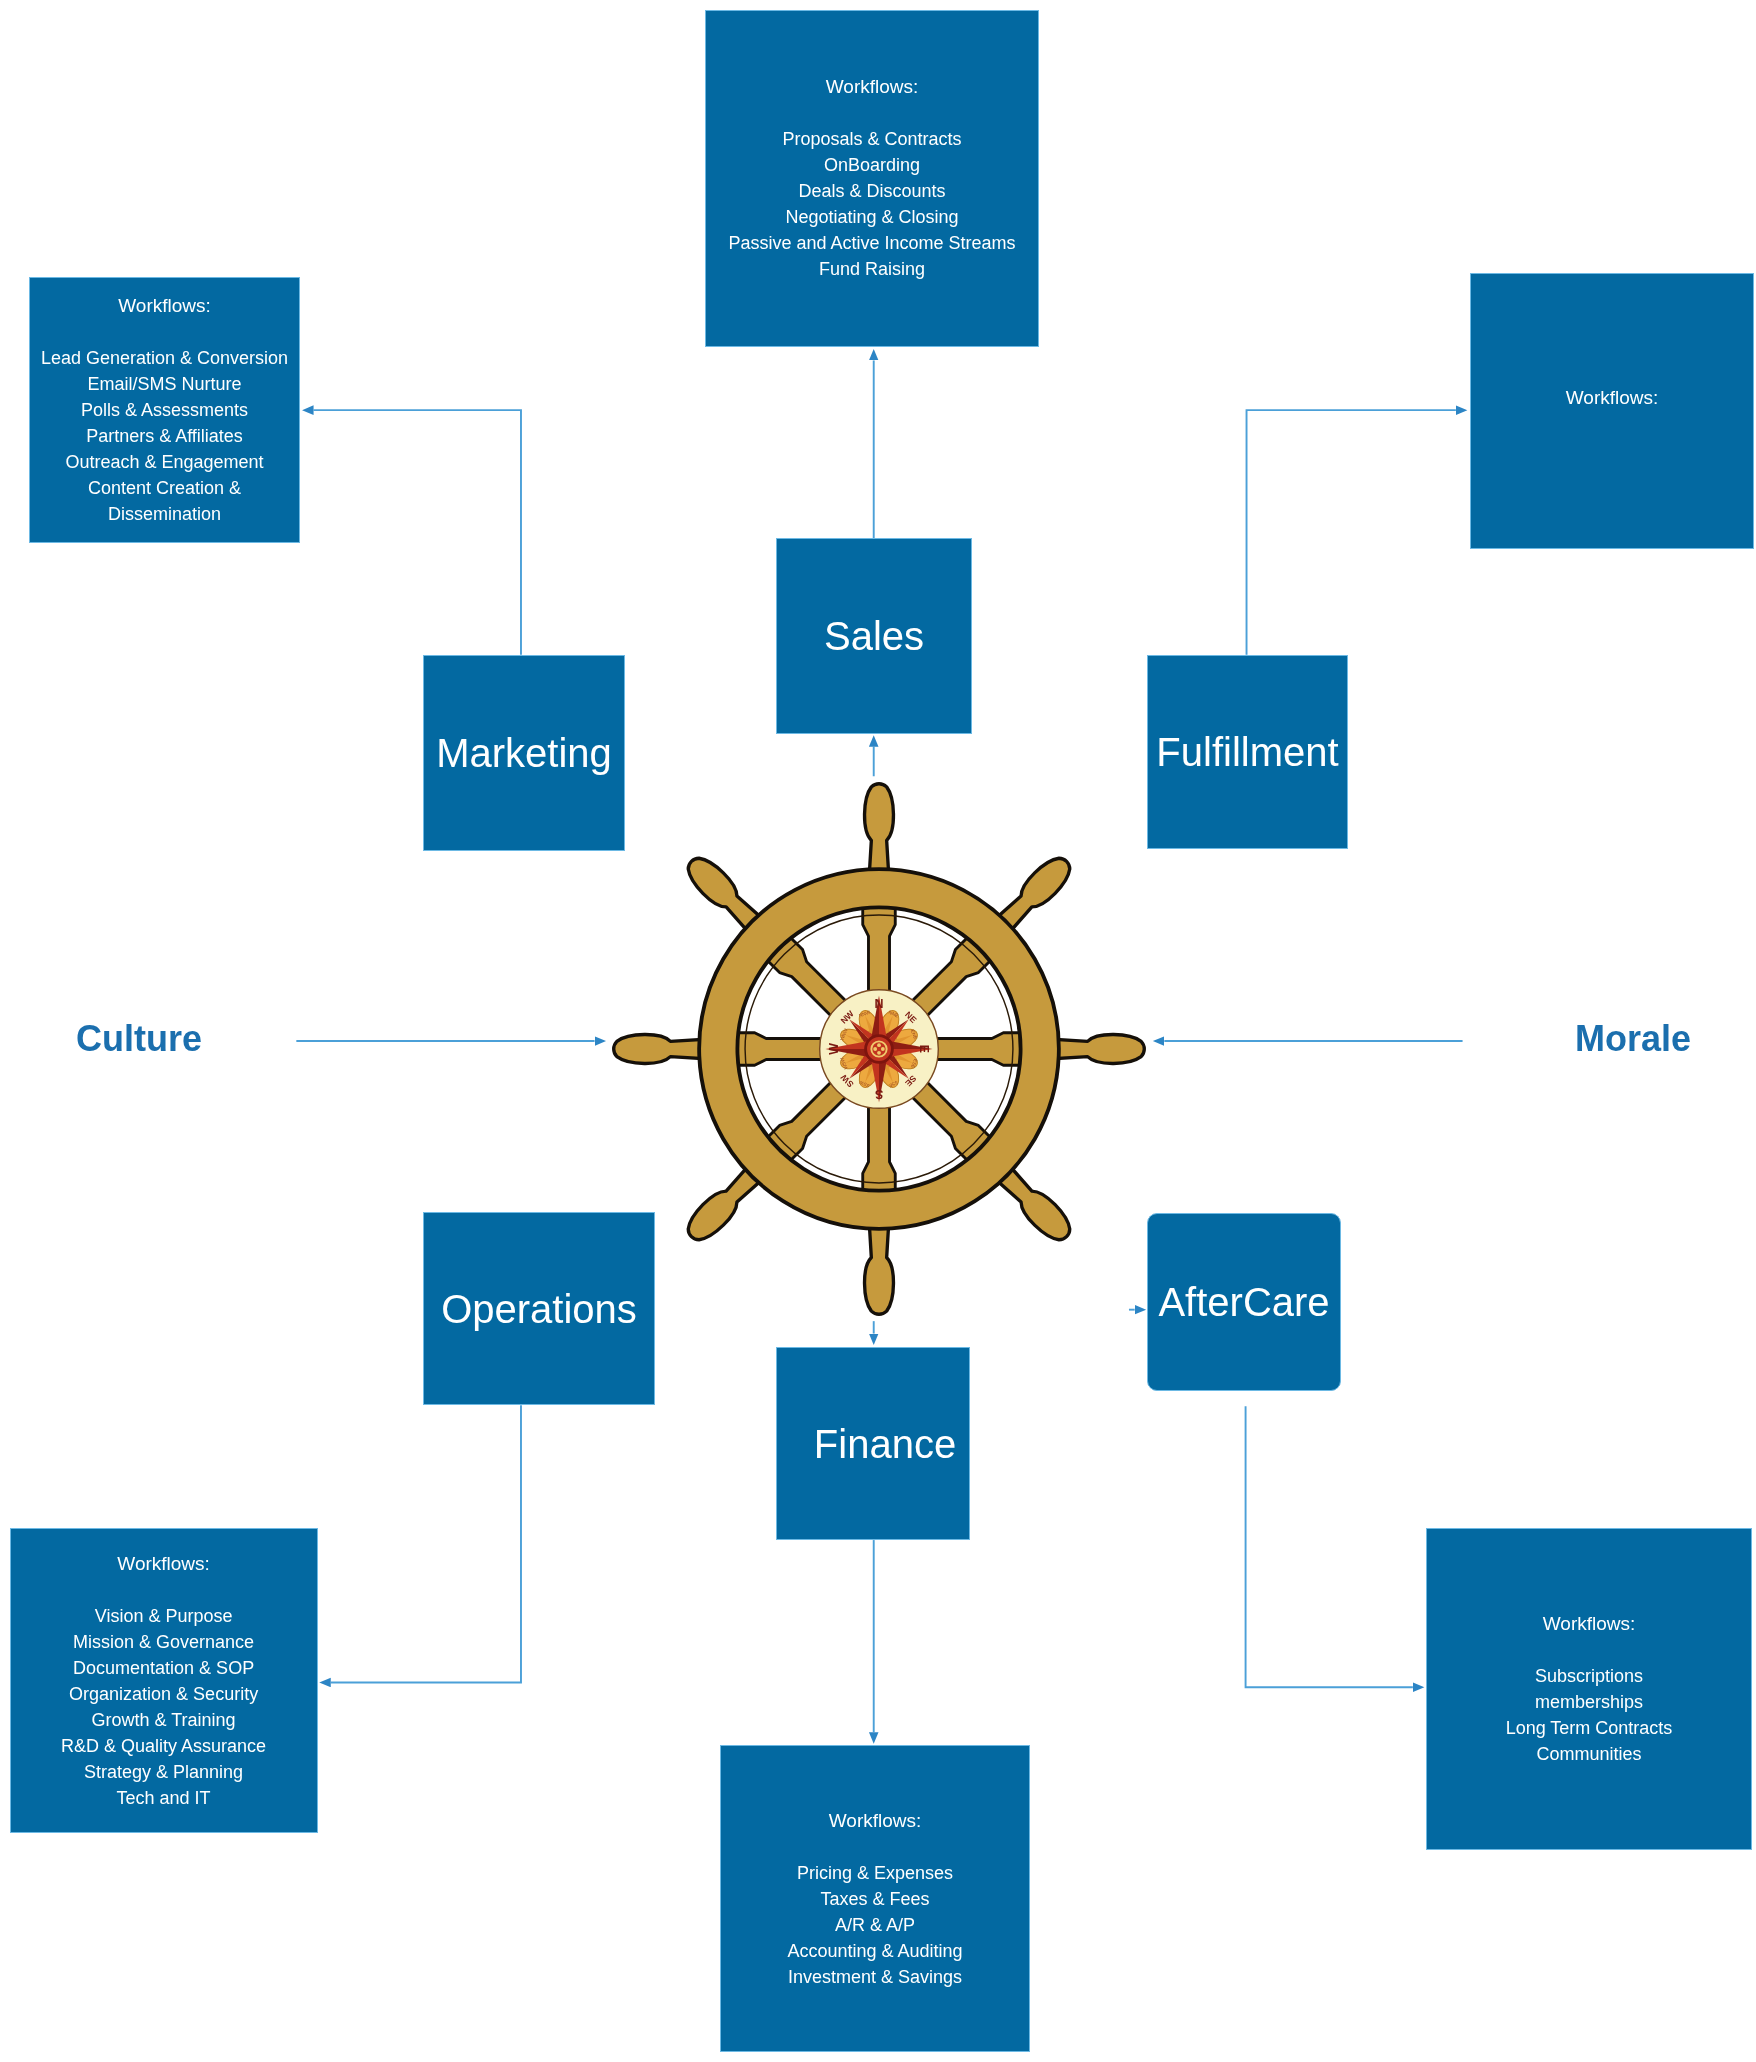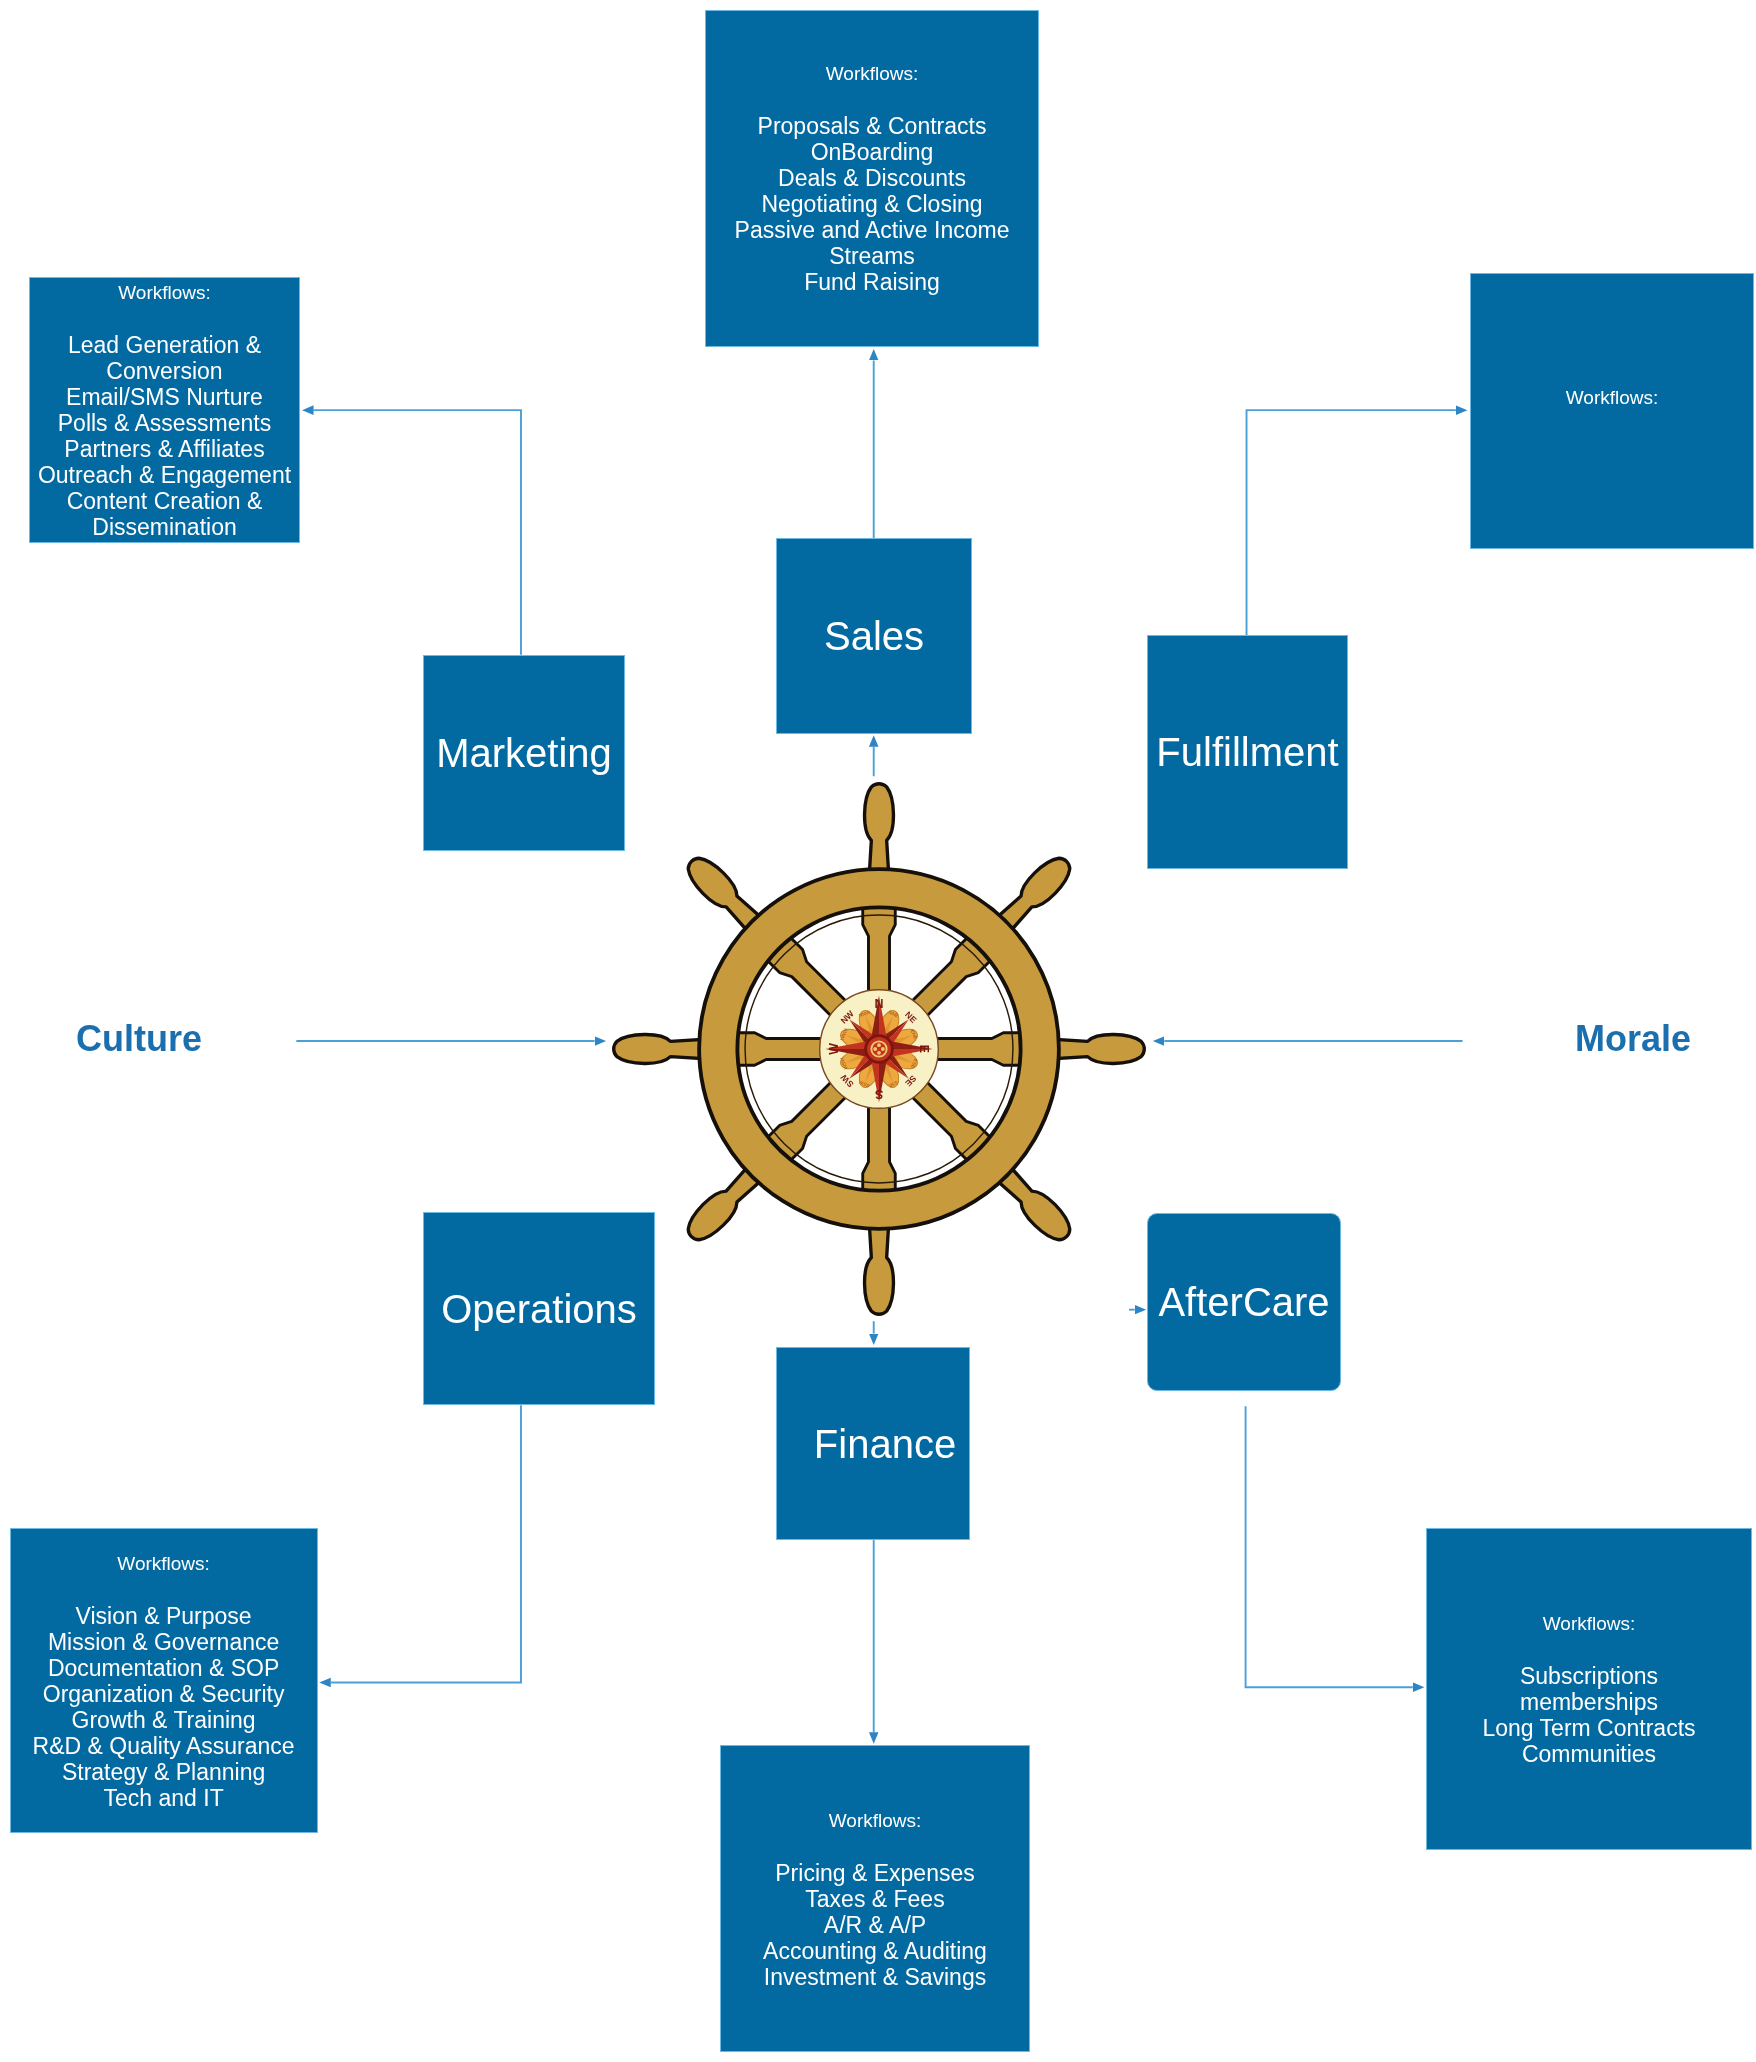--- a/index.html
+++ b/index.html
@@ -7,21 +7,21 @@
     position:relative;width:1757px;height:2063px;background:#ffffff;
     font-family:"Liberation Sans",sans-serif;overflow:hidden;
   }
   .box{
     position:absolute;background:#0369a1;border:1px solid #6cb9e4;
     color:#fff;display:flex;flex-direction:column;align-items:center;justify-content:center;
     text-align:center;box-sizing:border-box;
   }
   .node-label{font-size:40px;font-weight:400;color:#fff;line-height:1.1;}
   .wf-title{font-size:19px;line-height:26px;margin-bottom:26px;}
-  .wf-list{font-size:23px;line-height:26px;padding:0 7.6px;}
+  .wf-list{font-size:18px;line-height:26px;padding:0 7.6px;}
   .wf-item{white-space:normal;}
   .side-label{
     position:absolute;font-size:36px;font-weight:bold;color:#1B6FAE;line-height:1;
   }
   #connector-layer,#wheel-layer{position:absolute;left:0;top:0;}
 </style>
 </head>
 <body>
 
 <div id="canvas">
@@ -109,21 +109,21 @@
         <div class="wf-item">Investment &amp; Savings</div>
       </div>
   </div>
 
   <div class="box" style="left:776px;top:538px;width:196px;height:196px;">
     <div class="node-label">Sales</div>
   </div>
   <div class="box" style="left:423px;top:655px;width:202px;height:196px;">
     <div class="node-label">Marketing</div>
   </div>
-  <div class="box" style="left:1147px;top:635px;width:201px;height:234px;">
+  <div class="box" style="left:1147px;top:655px;width:201px;height:194px;">
     <div class="node-label">Fulfillment</div>
   </div>
   <div class="box" style="left:423px;top:1212px;width:232px;height:193px;">
     <div class="node-label">Operations</div>
   </div>
   <div class="box" style="left:1147px;top:1213px;width:194px;height:178px;border-radius:10px;">
     <div class="node-label">AfterCare</div>
   </div>
   <div class="box" style="left:776px;top:1347px;width:194px;height:193px;padding-left:24px;">
     <div class="node-label">Finance</div>

